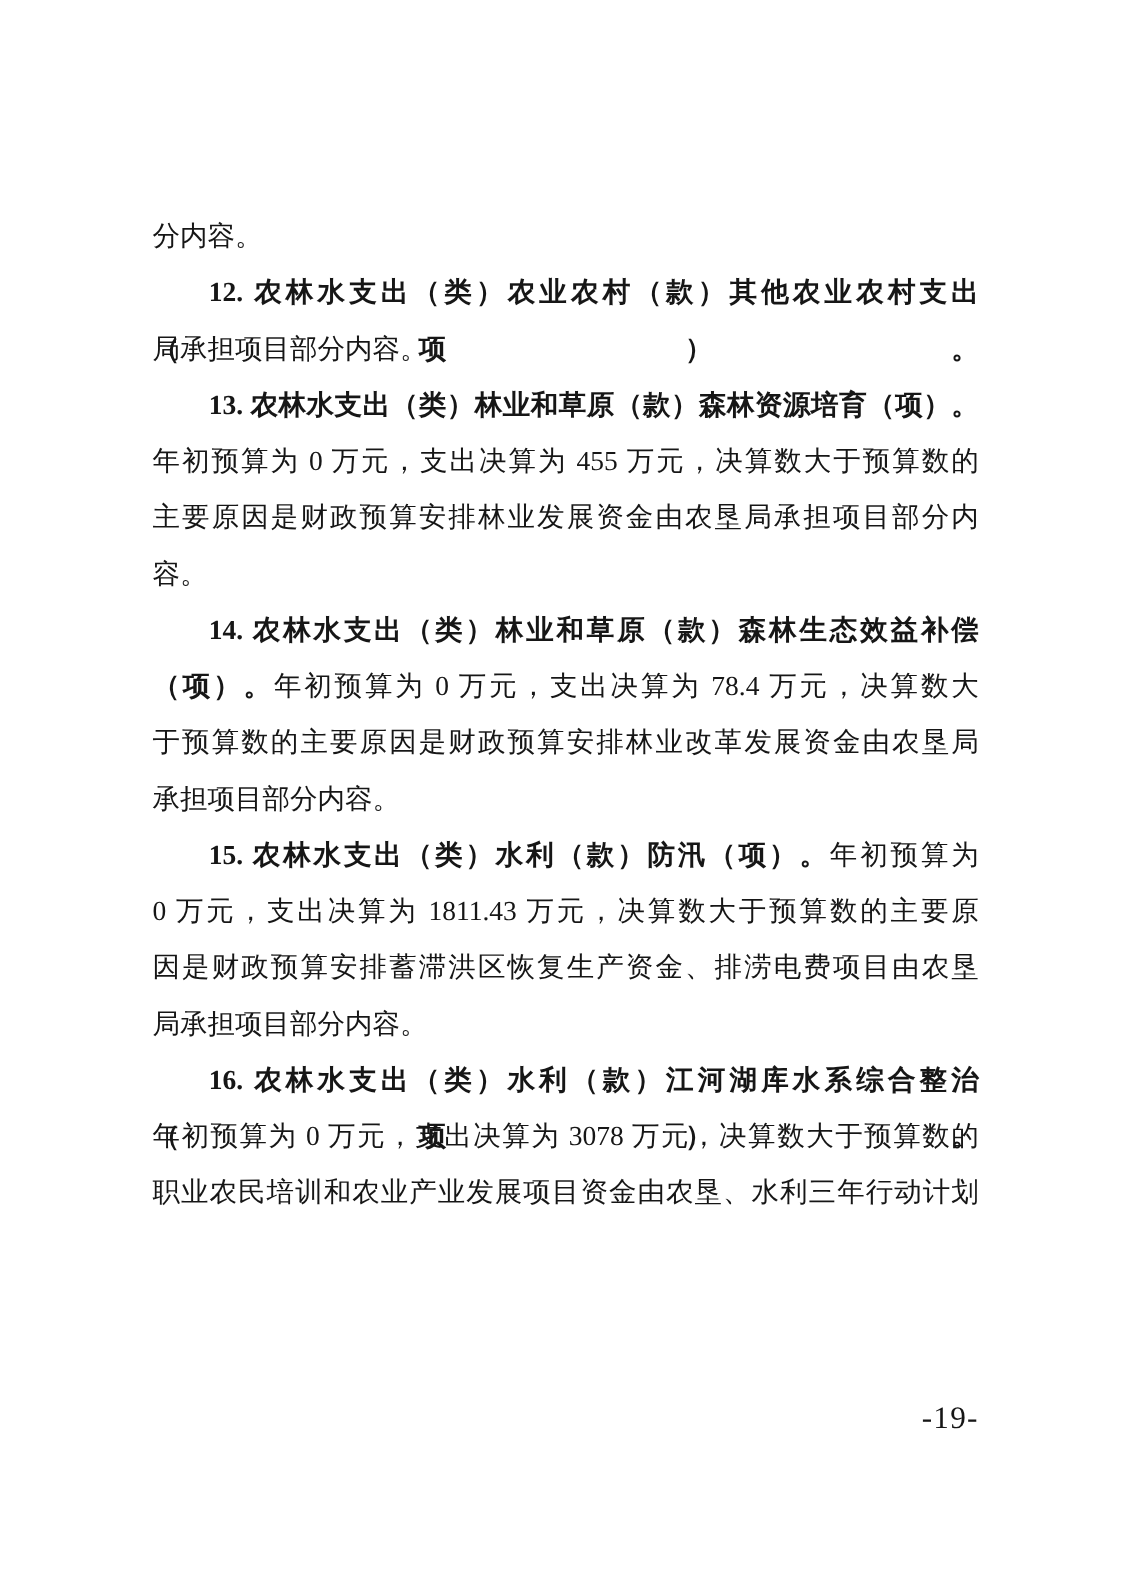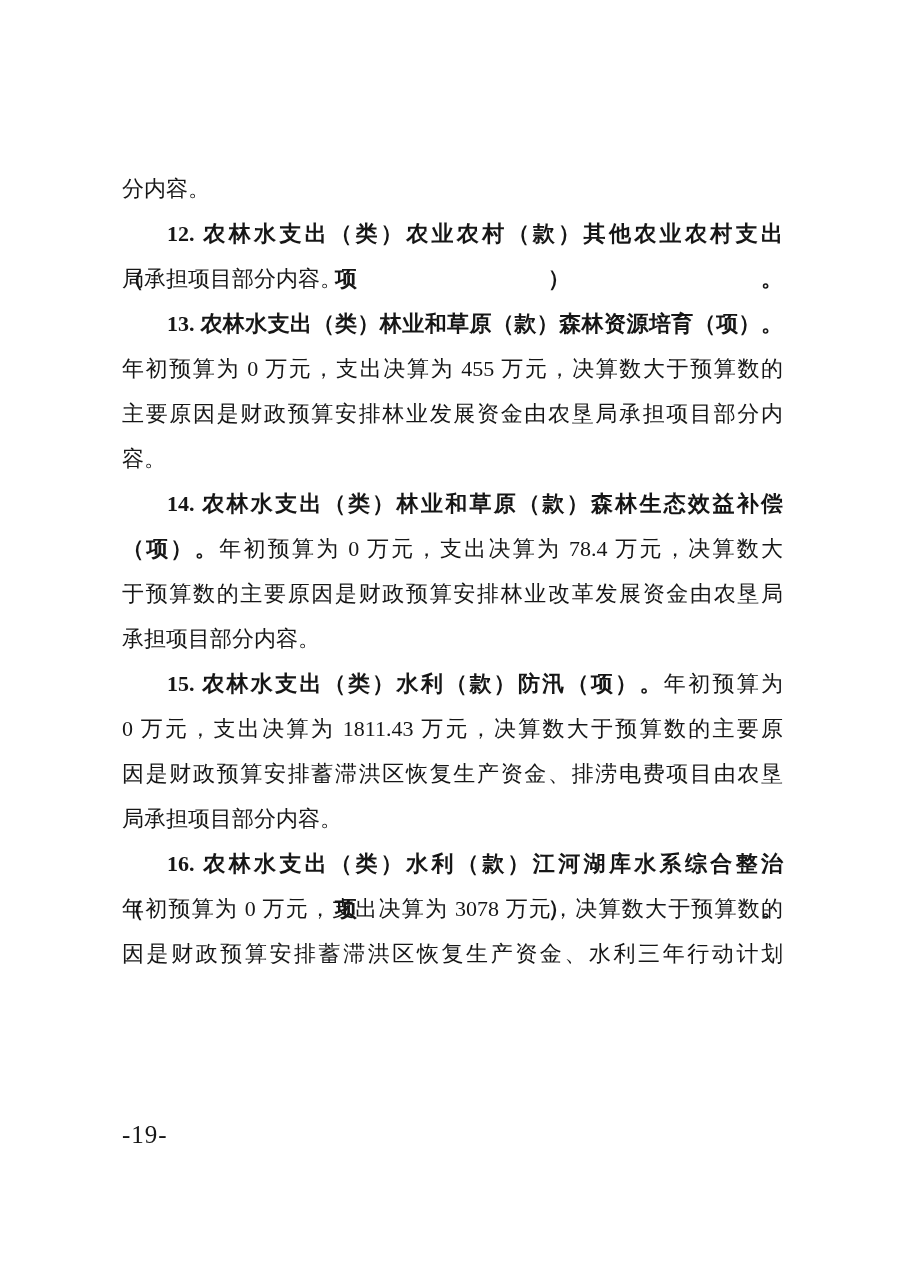--- a/index.html
+++ b/index.html
@@ -36,20 +36,21 @@
   .line.ind {
     text-indent: 45px;
   }
   .seg { font-weight: normal; }
   .seg.bold { font-weight: 700; }
   .page-number {
     position: absolute;
     left: 122px;
     top: 1120px;
     width: 661px;
+    text-align: right;
     font-size: 25px;
     line-height: 30px;
     color: #161616;
     letter-spacing: 1px;
   }
 </style>
 </head>
 <body>
 
 <div class="page" style="background: rgb(255, 255, 255); color: rgb(22, 22, 22);">
@@ -64,16 +65,16 @@
       <div class="line j ind"><span class="seg bold">14. 农林水支出（类）林业和草原（款）森林生态效益补偿</span></div>
       <div class="line j"><span class="seg bold">（项）。</span><span class="seg">年初预算为 0 万元，支出决算为 78.4 万元，决算数大</span></div>
       <div class="line j"><span class="seg">于预算数的主要原因是财政预算安排林业改革发展资金由农垦局</span></div>
       <div class="line"><span class="seg">承担项目部分内容。</span></div>
       <div class="line j ind"><span class="seg bold">15. 农林水支出（类）水利（款）防汛（项）。</span><span class="seg">年初预算为</span></div>
       <div class="line j"><span class="seg">0 万元，支出决算为 1811.43 万元，决算数大于预算数的主要原</span></div>
       <div class="line j"><span class="seg">因是财政预算安排蓄滞洪区恢复生产资金、排涝电费项目由农垦</span></div>
       <div class="line"><span class="seg">局承担项目部分内容。</span></div>
       <div class="line j ind"><span class="seg bold">16. 农林水支出（类）水利（款）江河湖库水系综合整治（项）。</span></div>
       <div class="line j"><span class="seg">年初预算为 0 万元，支出决算为 3078 万元，决算数大于预算数的</span></div>
-      <div class="line j"><span class="seg">因是财政预算安排蓄滞洪区恢复生产资金、水利三年行动计划</span></div>
+      <div class="line j"><span class="seg">职业农民培训和农业产业发展项目资金由农垦、水利三年行动计划</span></div>
     </div>
   <div class="page-number">-19-</div>
 </div>
 
 </body></html>

